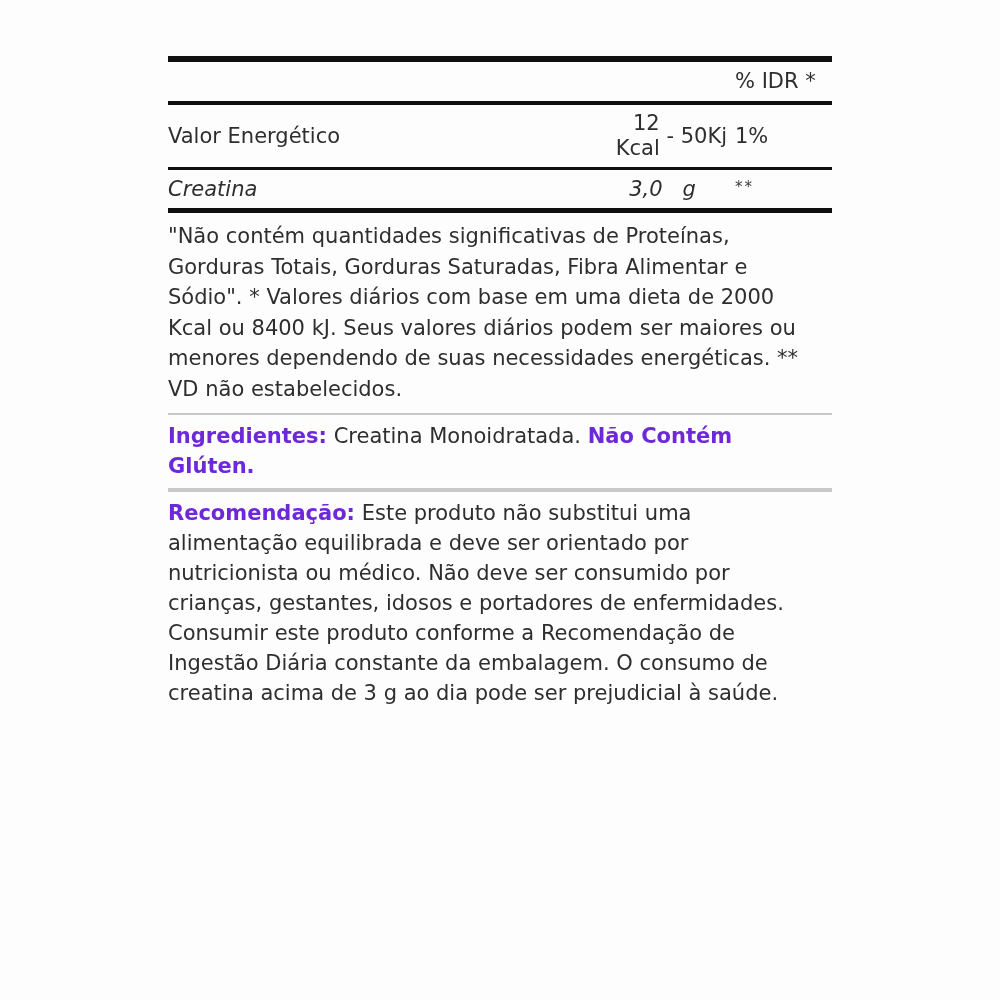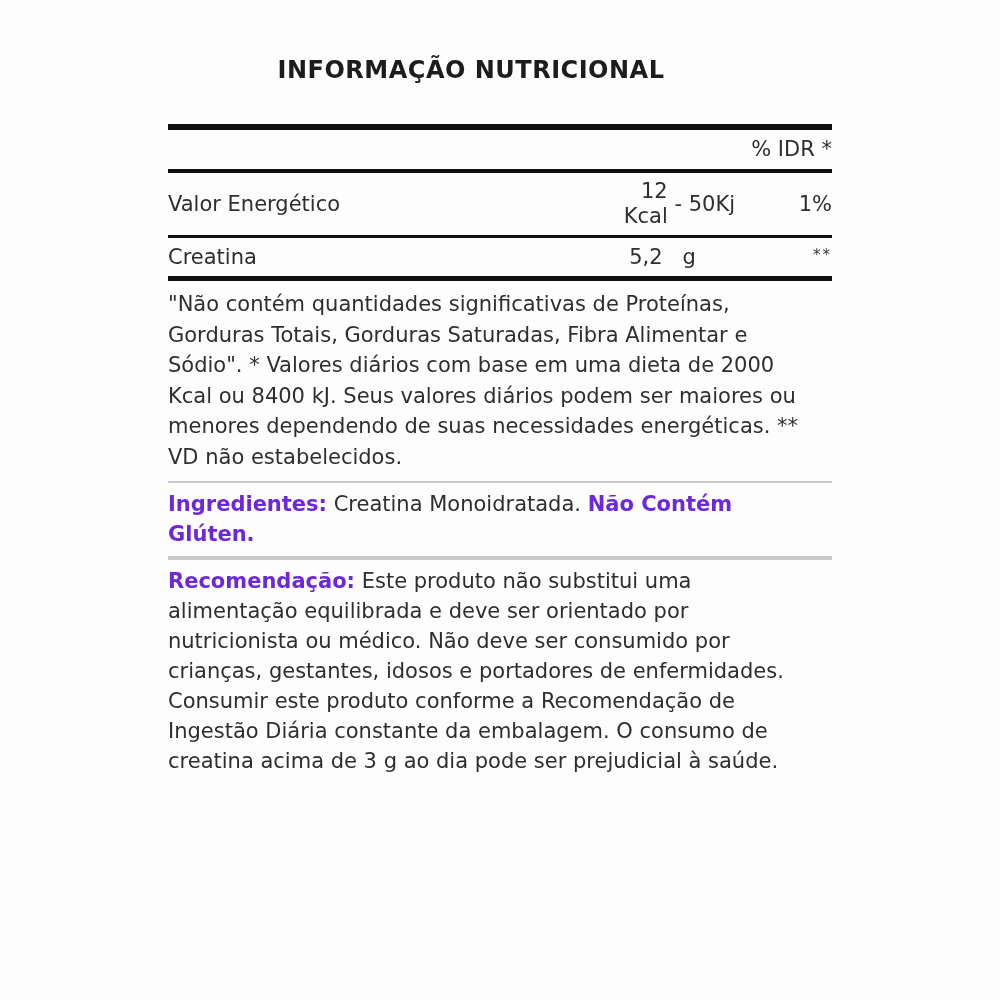--- a/index.html
+++ b/index.html
@@ -22,51 +22,50 @@
   .rule { background:#101010; border:none; }
   .rule.h6 { height:6px; }
   .rule.h5 { height:5px; }
   .rule.h4 { height:4px; }
   .rule.h3 { height:3px; }
   .rule.light { height:2px; background:#c8c8c8; }
 
   .trow { display:flex; align-items:center; font-size:21px; }
   .t-name { flex:1; text-align:left; }
   .t-qty  { width:200px; }
-  .t-idr  { width:97px; text-align:right; }
+  .t-idr  { width:97px; text-align:left; }
 
   .thead { padding:7px 0 8px 0; align-items:center; }
   .qty-header { text-align:center; }
   .qty-header span { display:block; line-height:29px; }
 
-  .row-energy { padding:6px 0; }
+  .row-energy { padding:6px 0;gap:8px; }
   .row-energy .t-qty { display:flex; justify-content:flex-end; align-items:center; }
   .stack { display:flex; flex-direction:column; align-items:flex-end; line-height:25px; }
   .suffix { margin-left:0; white-space:pre; }
 
-  .row-creatine { padding:7px 0; }
+  .row-creatine { padding:7px 0;font-style:italic; }
   .row-creatine .t-qty { display:flex; justify-content:center; gap:20px; padding-left:55px; box-sizing:border-box; }
   .star { font-size:15px; letter-spacing:2px; position:relative; top:-4px; color:#3a3a3a; }
 
   .footnote {
     font-size:21px; line-height:30.5px; margin:8px 0 9px 0;
     white-space:pre-line; color:#2e2e2e;
   }
   .section {
     font-size:21px; line-height:30px; margin:6px 0 7px 0;
     white-space:pre-line; color:#2e2e2e;
   }
   .section b { font-weight:bold; color:#6d28d9; }
 </style>
 </head>
 <body>
 
 <div class="label-wrap">
 
-  <h1 class="title">INFORMAÇÃO NUTRICIONAL</h1>
 
 
   <div class="rule h6"></div>
 
   <div class="trow thead">
     <div class="t-name"></div>
     <div class="t-idr">% IDR *</div>
   </div>
 
   <div class="rule h4"></div>
@@ -81,21 +80,21 @@
       <span class="suffix"> - 50Kj</span>
     </div>
     <div class="t-idr">1%</div>
   </div>
 
   <div class="rule h3"></div>
 
   <div class="trow row-creatine">
     <div class="t-name">Creatina</div>
     <div class="t-qty">
-      <span>5,2</span>
+      <span>3,0</span>
       <span>g</span>
     </div>
     <div class="t-idr">
       <span class="star">**</span>
     </div>
   </div>
 
   <div class="rule h5"></div>
 
   <p class="footnote">"Não contém quantidades significativas de Proteínas,

